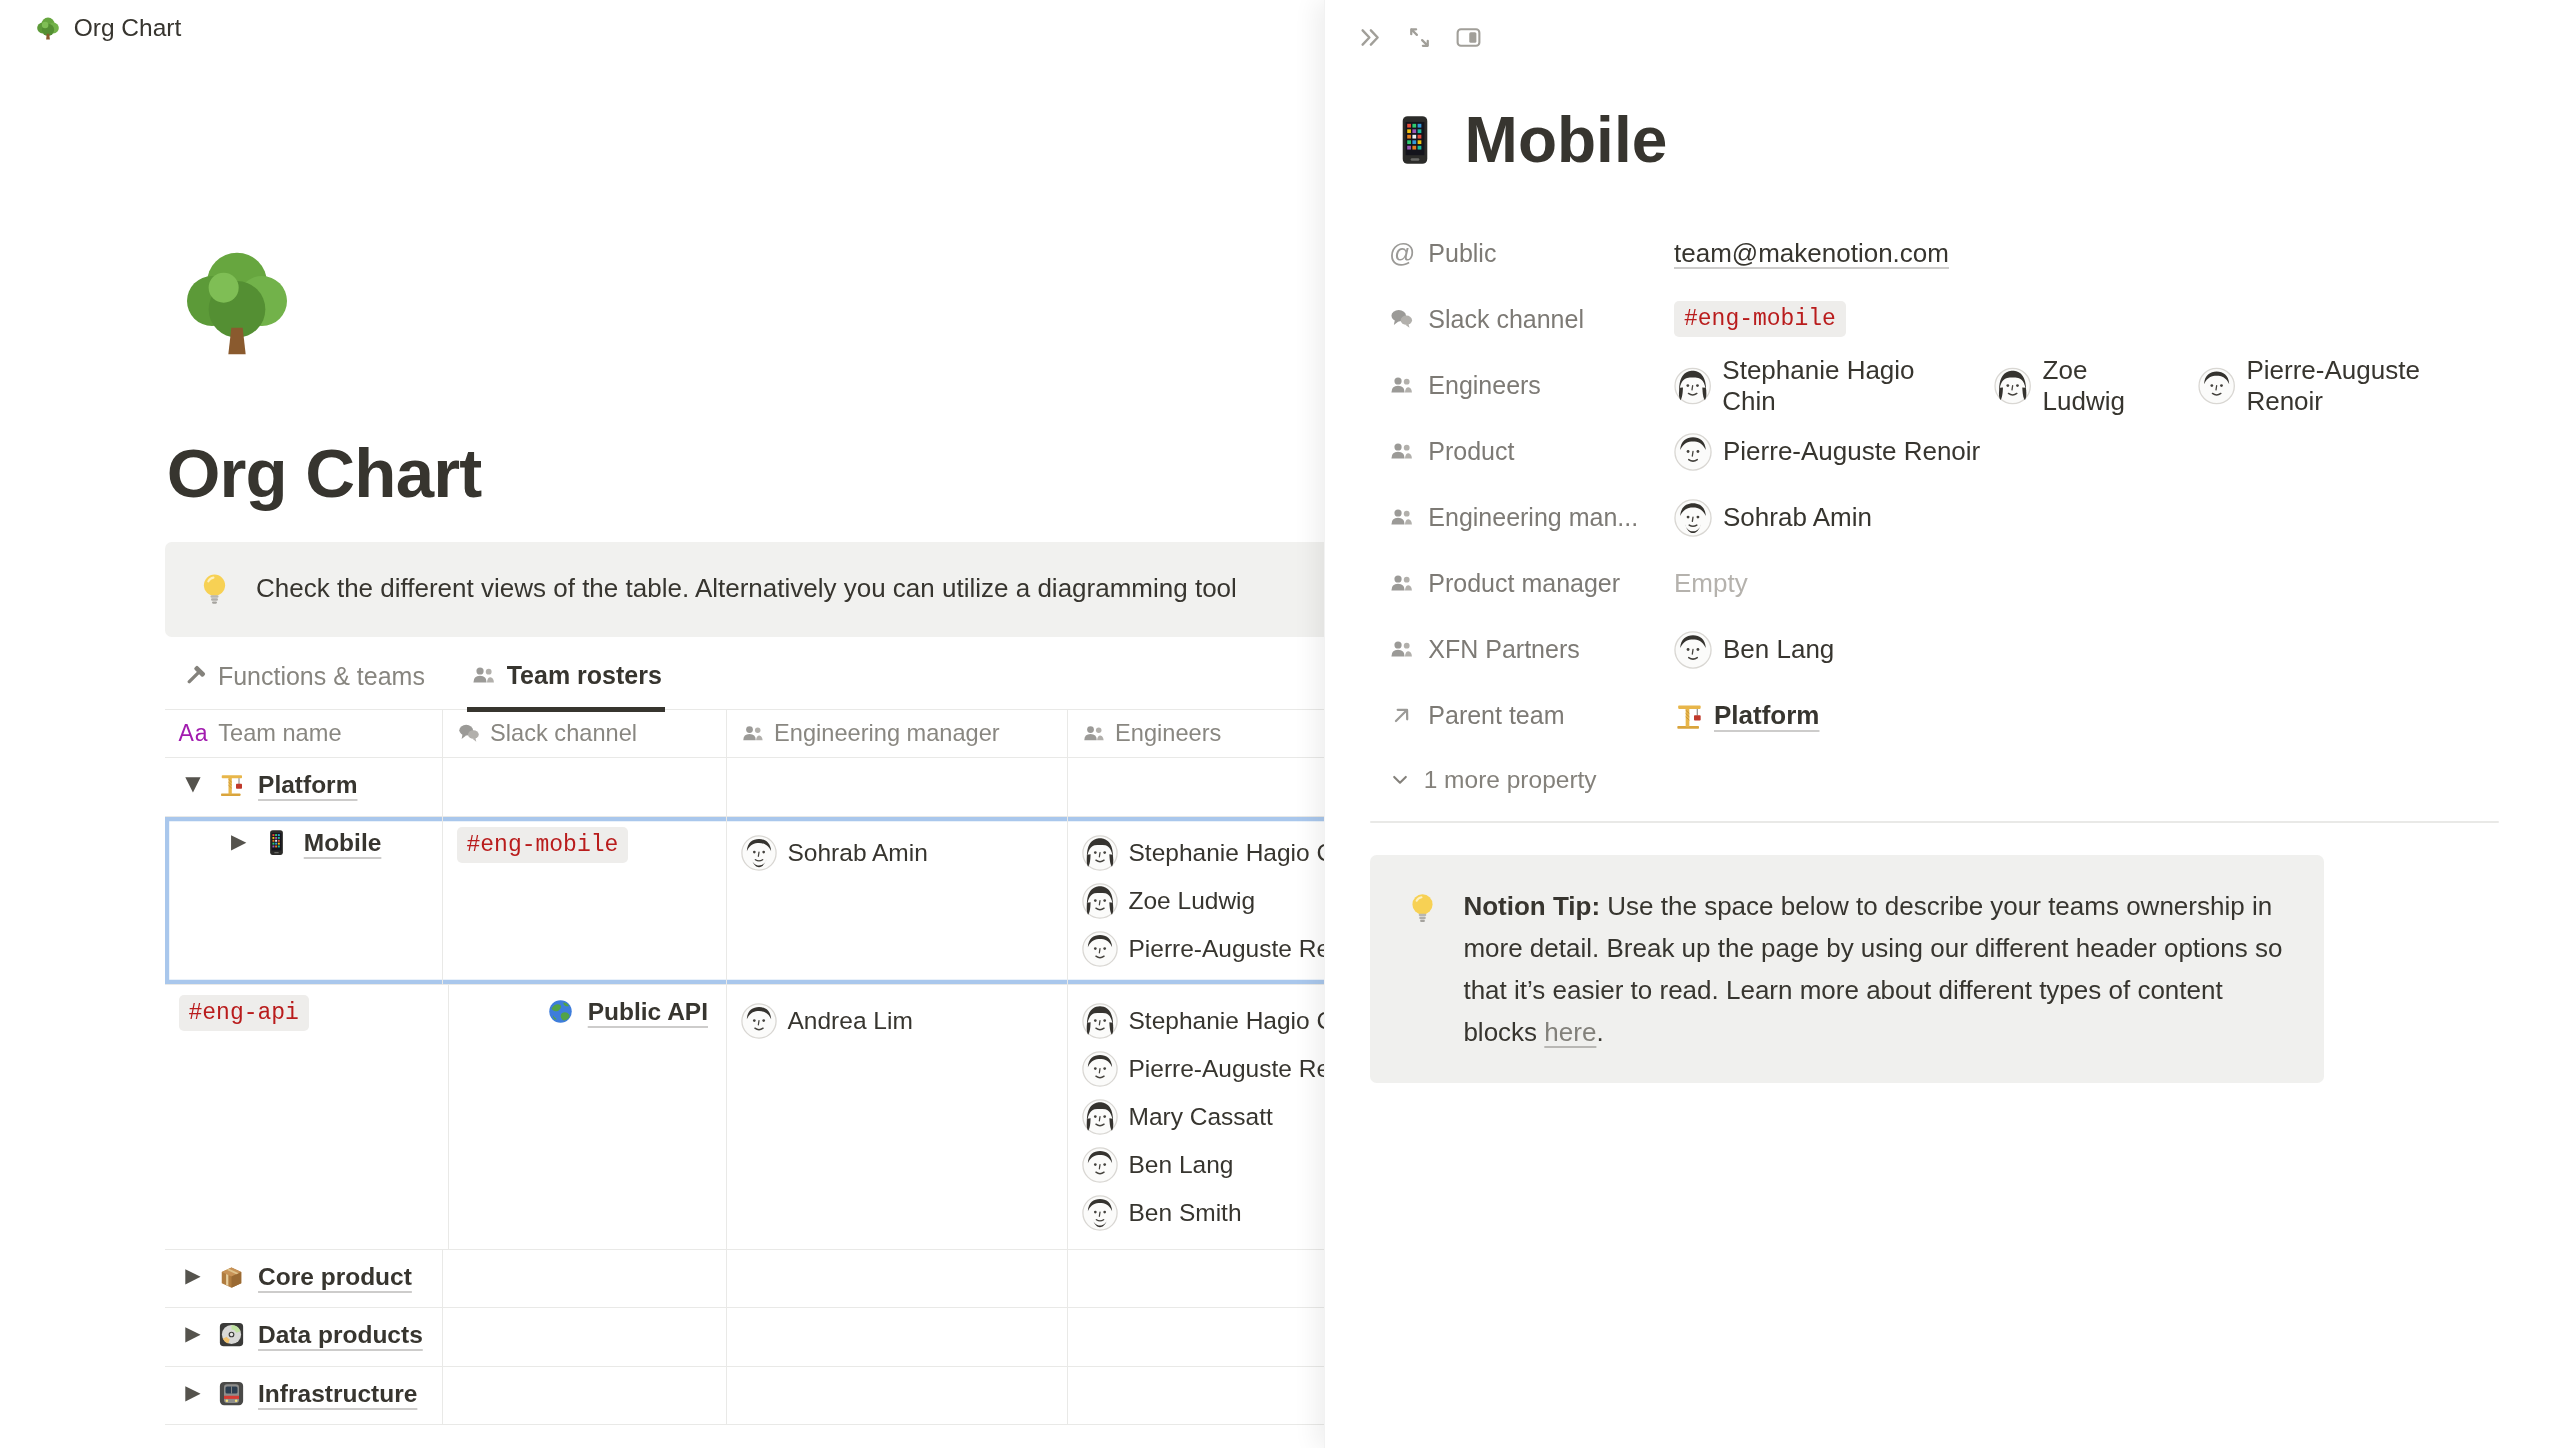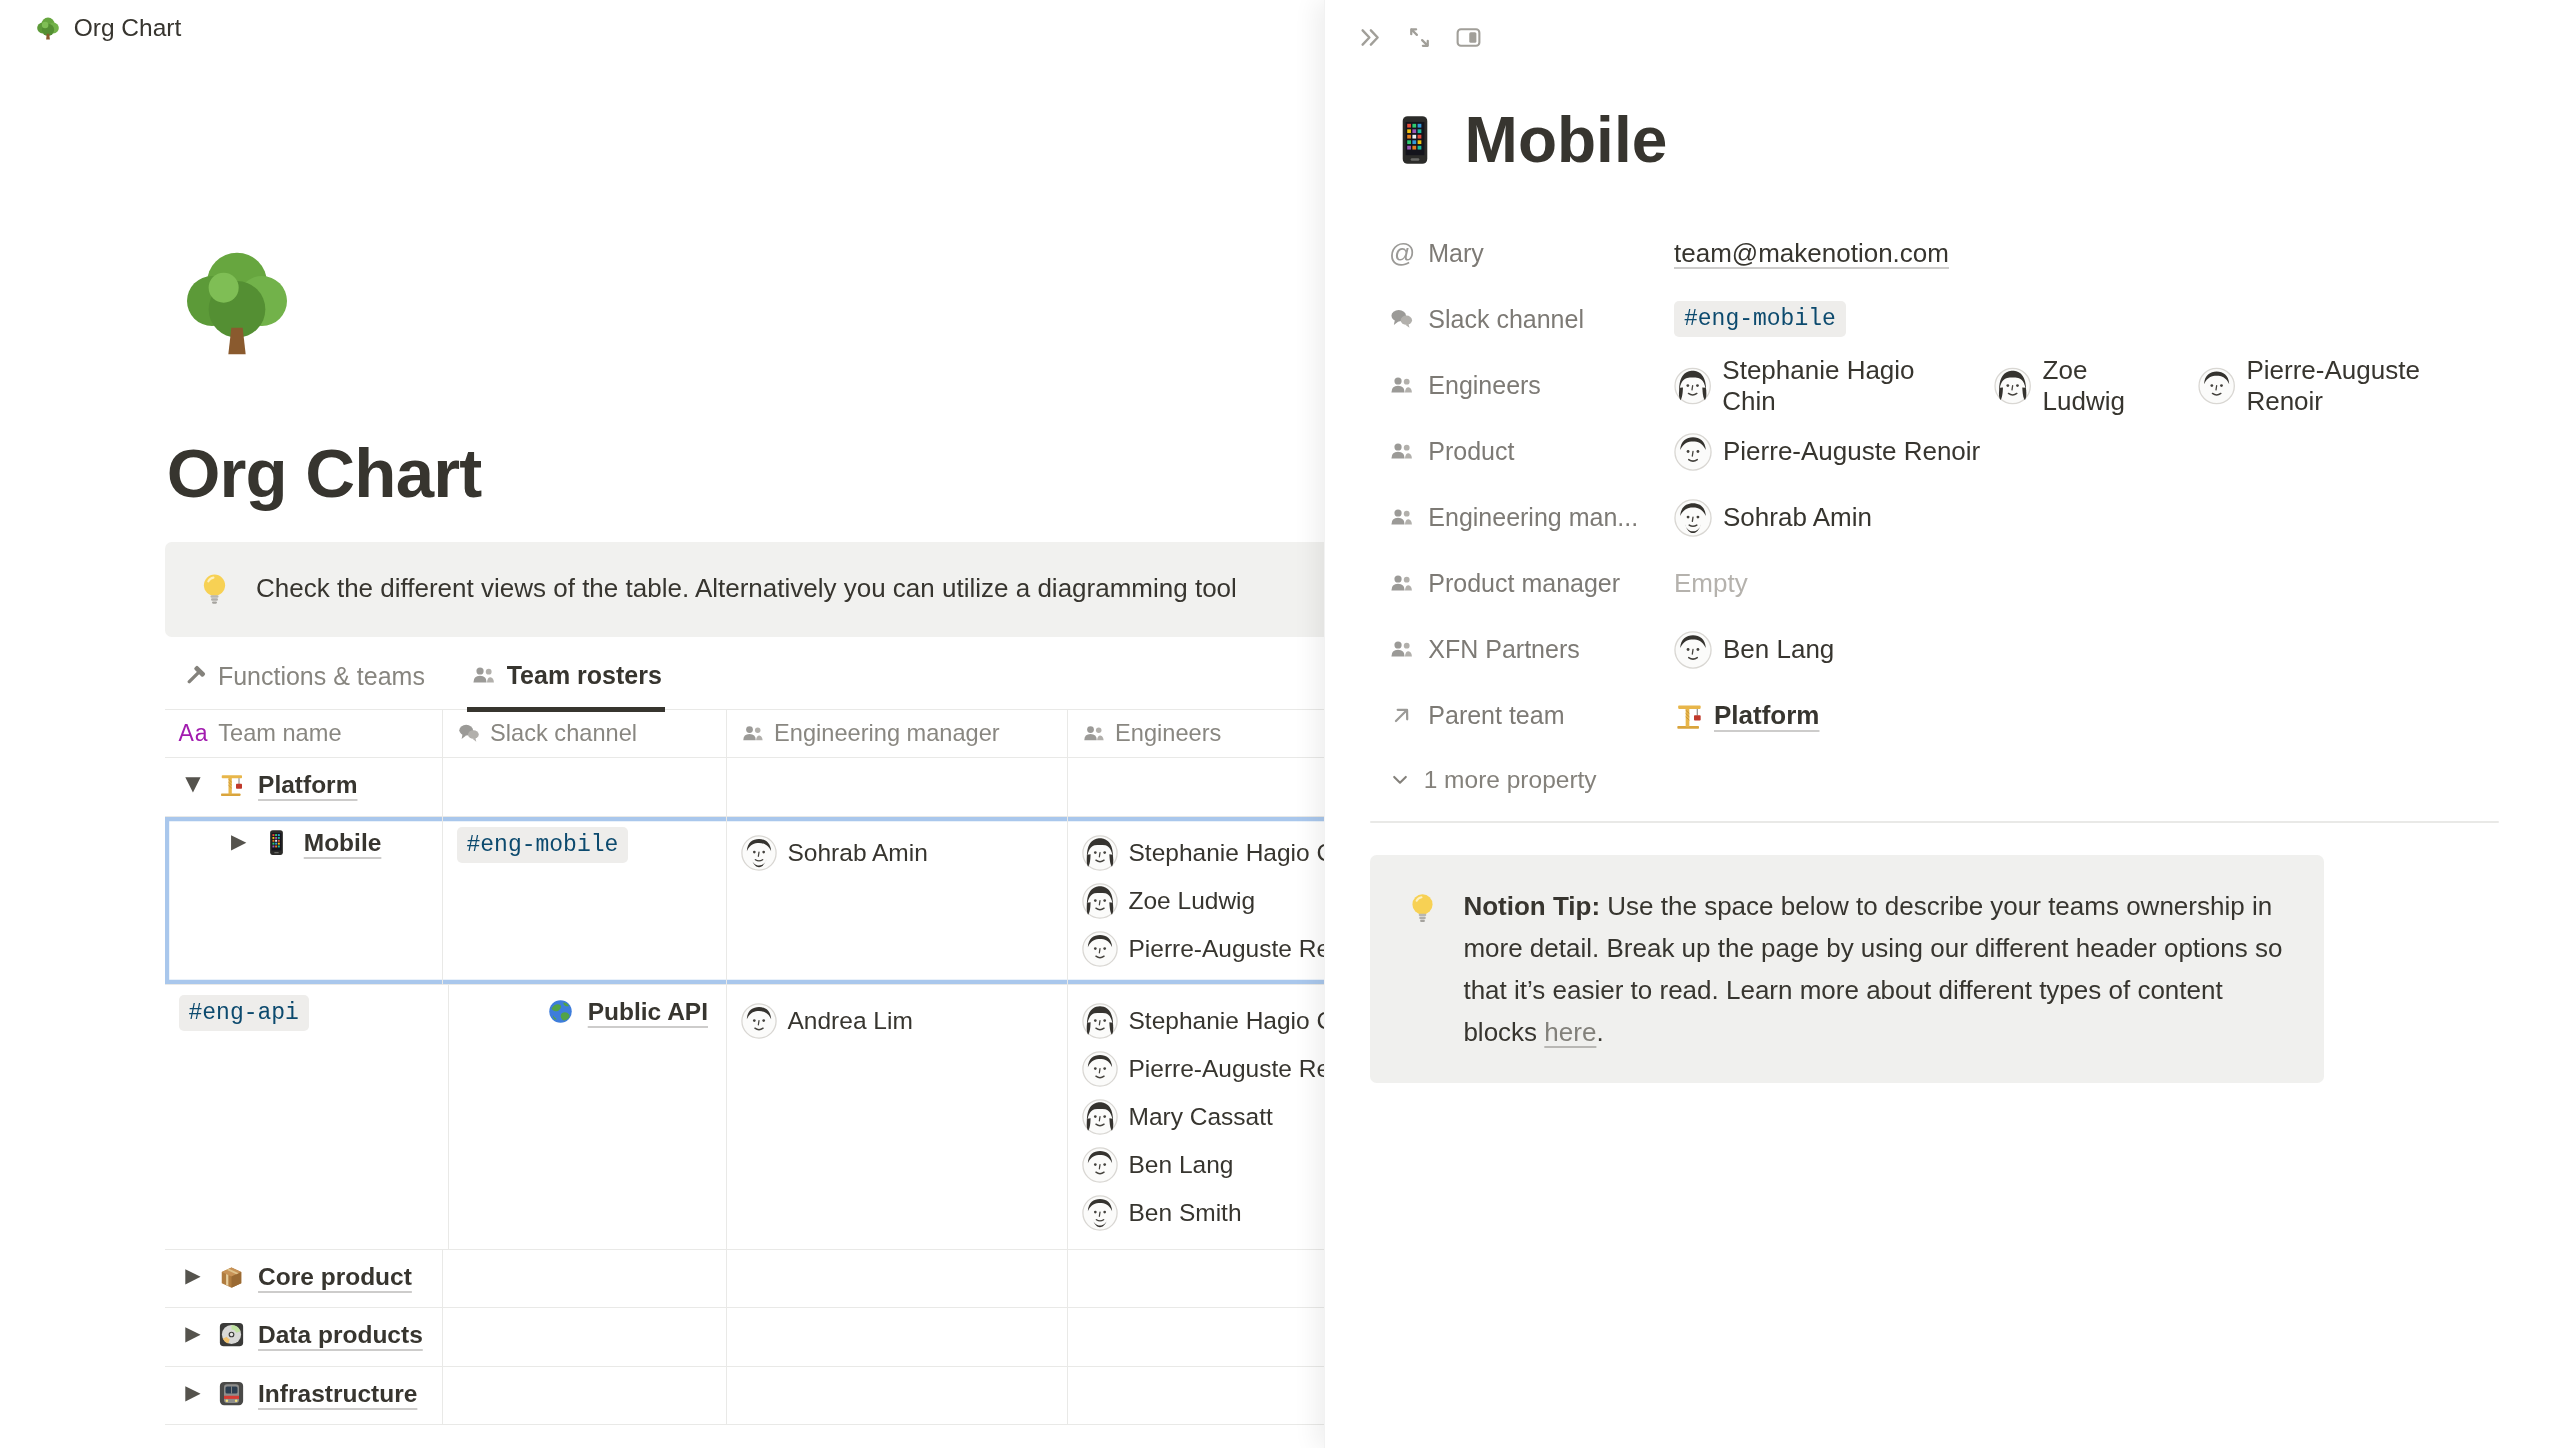--- a/index.html
+++ b/index.html
@@ -43,21 +43,21 @@
   .aa-glyph { font-size:23px; color:#a21caf; letter-spacing:0.8px; }
   .trow { min-height:56px; }
   .trow.selected { box-shadow: inset 0 0 0 4.2px #a9c7ec; }
   .name-cell { display:flex; align-items:flex-start; gap:6.7px; padding-top:12.7px; }
   .indent { width:39px; flex:none; }
   .toggle { width:29px; flex:none; font-size:20px; color:#55534d; text-align:center; cursor:pointer;
     font-family:"DejaVu Sans", sans-serif; }
   .ticon svg { width:27px; height:27px; margin:0 3.4px; }
   .tname { font-weight:600; text-decoration:underline; text-decoration-color:rgba(55,53,47,.25);
     text-decoration-thickness:1.7px; text-underline-offset:5.9px; margin-left:3.4px; }
-  .tag { display:inline-block; font-family:"Liberation Mono", monospace; font-size:23px; color:#0c4a6e;
+  .tag { display:inline-block; font-family:"Liberation Mono", monospace; font-size:23px; color:#b91c1c;
     background:#eeedeb; border-radius:5px; padding:5px 10px; margin-top:-1.7px; }
   .chips-v { display:flex; flex-direction:column; }
   .chip { display:flex; align-items:center; gap:11px; height:48px; }
   .chip .avatar { width:36px; height:36px; flex:none; }
   .chip-name { white-space:nowrap; }
 
   
   .panel { position:absolute; left:1324px; top:0; width:1226px; height:1449px; background:#fff;
     border-left:0.8px solid rgba(0,0,0,.05); box-shadow:-8.4px 0 23.6px rgba(0,0,0,.07); }
   .panel-toolbar { display:flex; align-items:center; gap:22px; padding:23.6px 0 0 32px; }
@@ -499,21 +499,21 @@
             <use href="#sym-phone"></use>
           </svg>
         <span class="pt-text">Mobile</span>
       </div>
 
       <div class="props">
 
         <div class="prop">
           <div class="prop-label">
             <span class="at-glyph">@</span>
-            <span>Mary</span>
+            <span>Public</span>
           </div>
           <div class="prop-value">
             <span class="v-link">team@makenotion.com</span>
           </div>
         </div>
 
         <div class="prop">
           <div class="prop-label">
             <svg viewBox="0 0 30 30" width="25" height="25">
                 <use href="#sym-chat"></use>

